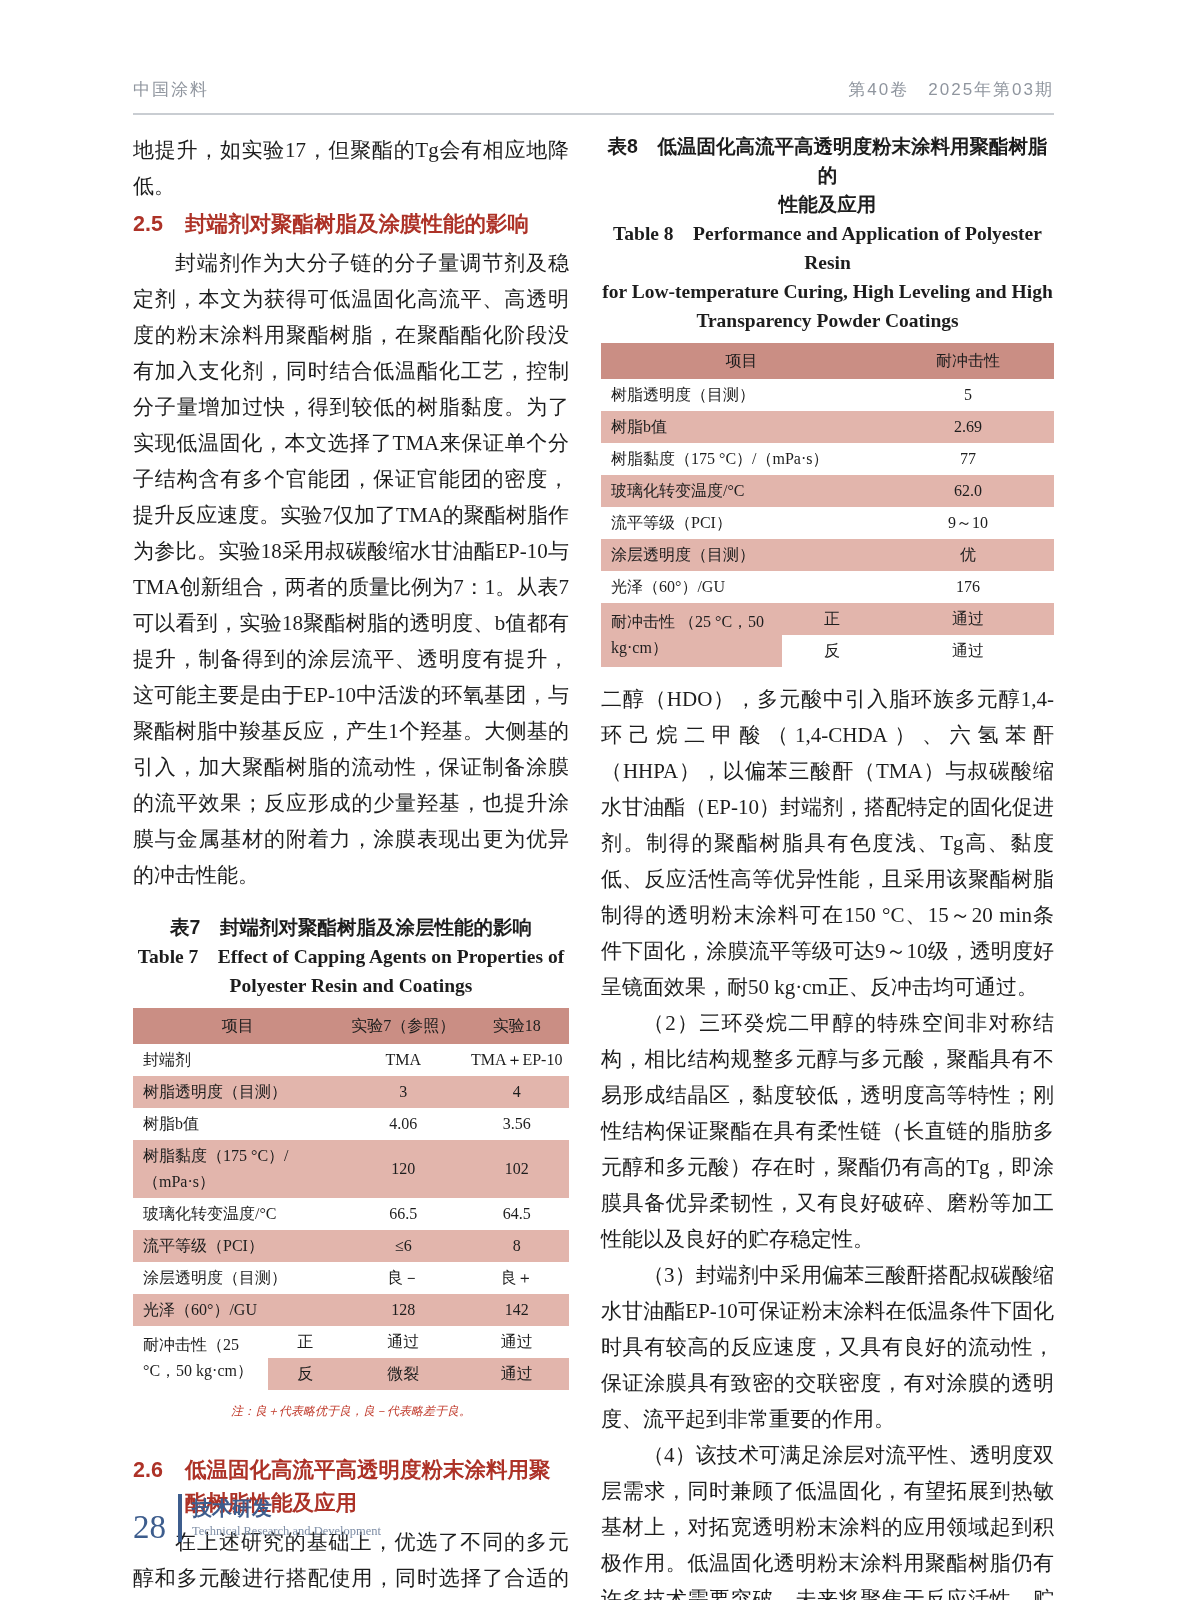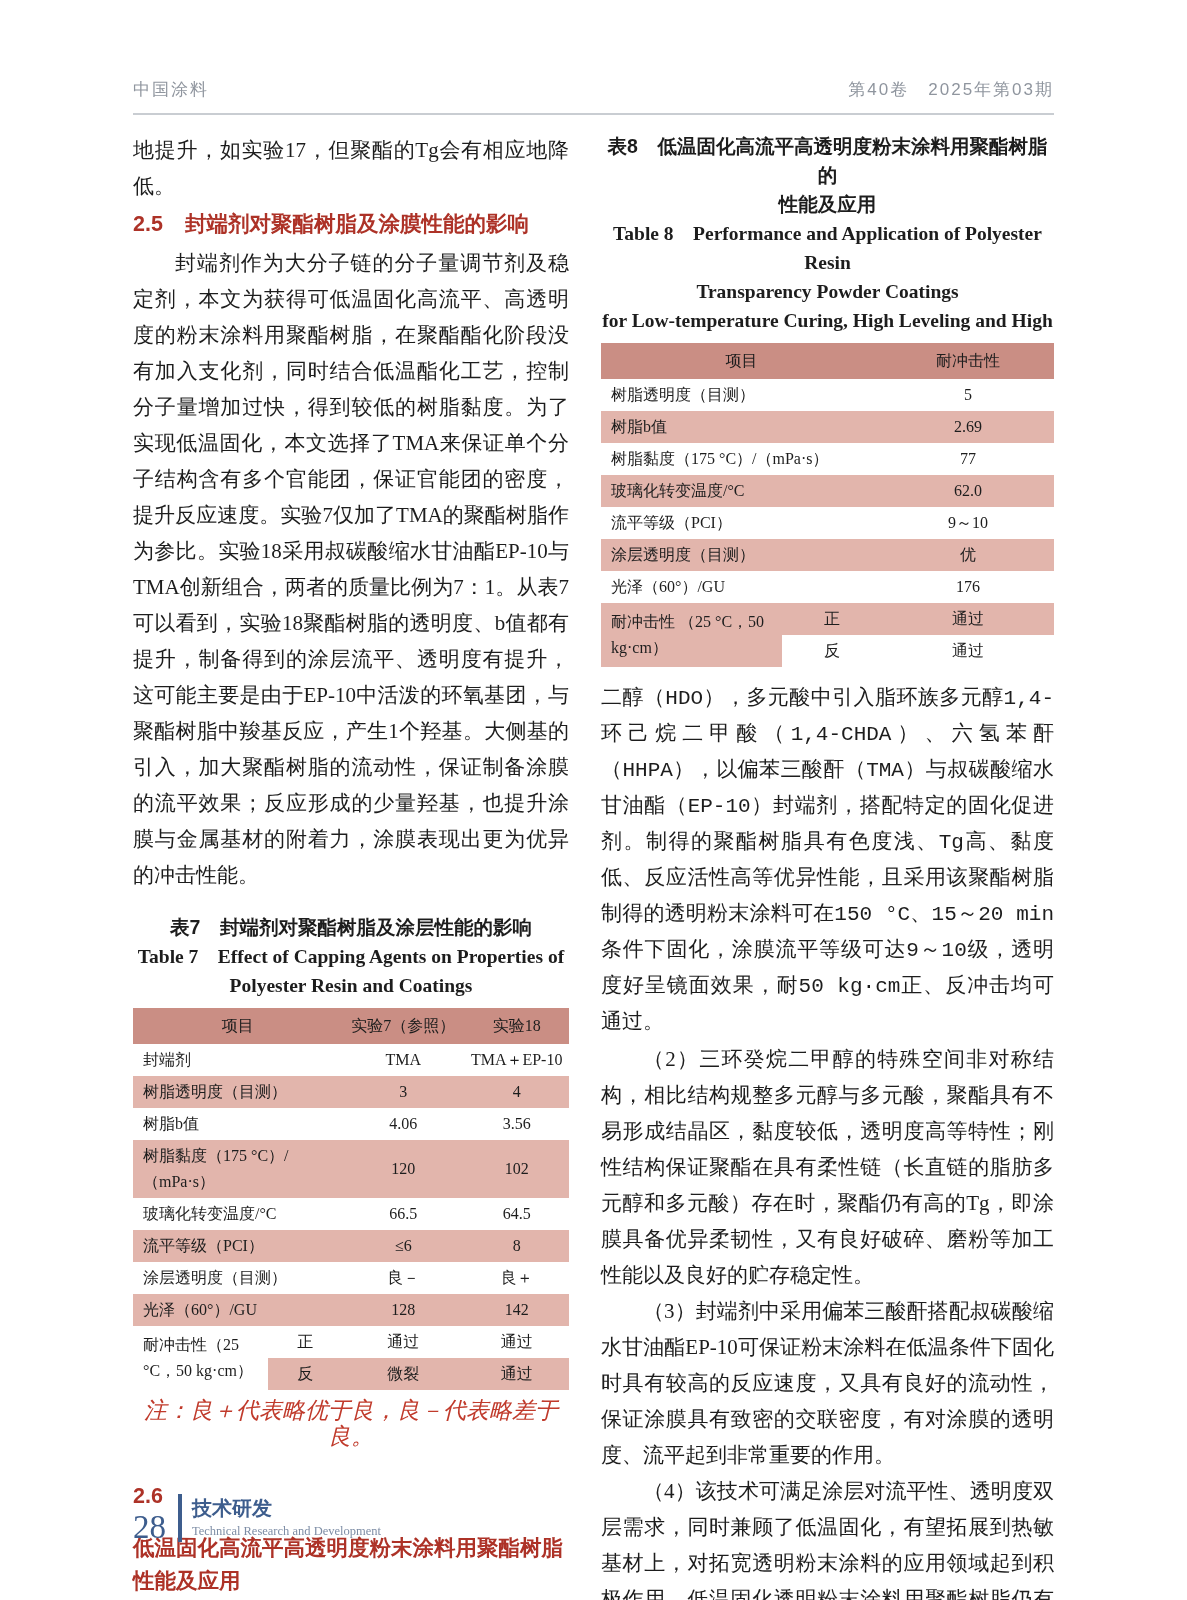--- a/index.html
+++ b/index.html
@@ -36,41 +36,41 @@
   
   .sec{
     display:flex;align-items:flex-start;
     font-family:"Liberation Sans","DejaVu Sans",sans-serif;
     font-weight:bold;color:var(--accent-red);
     font-size:21.5px;line-height:33px;text-align:left;
     margin:4px 0 4px 0;
   }
   .sec .num{flex:0 0 52px;}
   .sec .ttl{flex:1;}
-  .sec.mt{margin-top:30px;flex-direction:column;}
+  .sec.mt{margin-top:30px;}
   
   .tbl-caption{margin-top:20px;text-align:center;font-weight:bold;line-height:29px;font-size:19.5px;}
   .tbl-caption .cap-cn{font-family:"Liberation Sans","DejaVu Sans",sans-serif;}
   .tbl-caption .cap-en{font-family:"Liberation Serif","DejaVu Serif",serif;}
   
   table.tbl{
     width:100%;border-collapse:collapse;table-layout:fixed;
     margin-top:8px;font-size:16px;line-height:26px;text-align:justify;
   }
   .tbl th,.tbl td{padding:3px 6px;vertical-align:middle;}
   .tbl tr.hdr th{background:var(--table-header);font-weight:normal;text-align:center;height:36px;}
   .tbl td.lbl{text-align:left;padding-left:10px;}
   .tbl td.val{text-align:center;}
   .tbl tr.pink td{background:var(--table-row);}
   .tbl td.pinkc{background:var(--table-row);}
   .t7 col.c1{width:31%;} .t7 col.c2{width:17%;} .t7 col.c3{width:28%;} .t7 col.c4{width:24%;}
   .t8 col.c1{width:40%;} .t8 col.c2{width:22%;} .t8 col.c3{width:38%;}
   .note{
     margin-top:8px;text-align:center;color:var(--note-red);
-    font-size:23px;line-height:26px;font-style:italic;text-indent:0;
+    font-size:12px;line-height:26px;font-style:italic;text-indent:0;
   }
   
   .page-footer{position:absolute;left:133px;top:1494px;display:flex;align-items:center;}
   .page-footer .pnum{
     font-size:33px;color:var(--footer-blue);margin-right:12px;align-self:flex-end;line-height:30px;
   }
   .page-footer .bar{width:4px;height:48px;background:var(--footer-blue);margin-right:10px;}
   .page-footer .sec-cn{
     font-family:"Liberation Sans","DejaVu Sans",sans-serif;font-weight:bold;
     font-size:20px;line-height:26px;color:var(--footer-blue);
@@ -181,22 +181,22 @@
   <p class="body">在上述研究的基础上，优选了不同的多元醇和多元酸进行搭配使用，同时选择了合适的固化促进剂量，也对工艺进行了优化，封端剂采用分步加入的方法，在此基础上制备了高流平高透明度聚酯树脂，并将聚酯树脂按照表2进行制备粉末涂料并检测涂层相关性能，结果见表8。</p>
 
 </div>
 
 <div class="col col-right">
 
   <div class="tbl-caption" style="margin-top:0;">
     <div class="cap-cn">表8　低温固化高流平高透明度粉末涂料用聚酯树脂的</div>
     <div class="cap-cn">性能及应用</div>
     <div class="cap-en">Table 8　Performance and Application of Polyester Resin</div>
+    <div class="cap-en">for Low-temperature Curing, High Leveling and High</div>
     <div class="cap-en">Transparency Powder Coatings</div>
-    <div class="cap-en">for Low-temperature Curing, High Leveling and High</div>
   </div>
 
   <table class="tbl t8">
     <colgroup>
         <col class="c1">
         <col class="c2">
         <col class="c3">
       </colgroup>
     <tbody>
       <tr class="hdr">
@@ -236,21 +236,21 @@
         <td class="val pinkc">正</td>
         <td class="val pinkc">通过</td>
       </tr>
       <tr>
         <td class="val">反</td>
         <td class="val">通过</td>
       </tr>
     </tbody>
   </table>
 
-  <p class="body noindent" style="margin-top:14px;font-family:Liberation Mono, monospace;">二醇（HDO），多元酸中引入脂环族多元醇1,4-环己烷二甲酸（1,4-CHDA）、六氢苯酐（HHPA），以偏苯三酸酐（TMA）与叔碳酸缩水甘油酯（EP-10）封端剂，搭配特定的固化促进剂。制得的聚酯树脂具有色度浅、Tg高、黏度低、反应活性高等优异性能，且采用该聚酯树脂制得的透明粉末涂料可在150 °C、15～20 min条件下固化，涂膜流平等级可达9～10级，透明度好呈镜面效果，耐50 kg·cm正、反冲击均可通过。</p>
+  <p class="body noindent" style="margin-top:14px;">二醇（HDO），多元酸中引入脂环族多元醇1,4-环己烷二甲酸（1,4-CHDA）、六氢苯酐（HHPA），以偏苯三酸酐（TMA）与叔碳酸缩水甘油酯（EP-10）封端剂，搭配特定的固化促进剂。制得的聚酯树脂具有色度浅、Tg高、黏度低、反应活性高等优异性能，且采用该聚酯树脂制得的透明粉末涂料可在150 °C、15～20 min条件下固化，涂膜流平等级可达9～10级，透明度好呈镜面效果，耐50 kg·cm正、反冲击均可通过。</p>
   <p class="body">（2）三环癸烷二甲醇的特殊空间非对称结构，相比结构规整多元醇与多元酸，聚酯具有不易形成结晶区，黏度较低，透明度高等特性；刚性结构保证聚酯在具有柔性链（长直链的脂肪多元醇和多元酸）存在时，聚酯仍有高的Tg，即涂膜具备优异柔韧性，又有良好破碎、磨粉等加工性能以及良好的贮存稳定性。</p>
   <p class="body">（3）封端剂中采用偏苯三酸酐搭配叔碳酸缩水甘油酯EP-10可保证粉末涂料在低温条件下固化时具有较高的反应速度，又具有良好的流动性，保证涂膜具有致密的交联密度，有对涂膜的透明度、流平起到非常重要的作用。</p>
   <p class="body">（4）该技术可满足涂层对流平性、透明度双层需求，同时兼顾了低温固化，有望拓展到热敏基材上，对拓宽透明粉末涂料的应用领域起到积极作用。低温固化透明粉末涂料用聚酯树脂仍有许多技术需要突破，未来将聚焦于反应活性、贮存稳定性、透明度及耐候性等多功能的复合与平衡，以满足更多领域的应用场景。</p>
 
 </div>
 
 <footer class="page-footer">
   <span class="pnum">28</span>
   <span class="bar"></span>
   <span>

